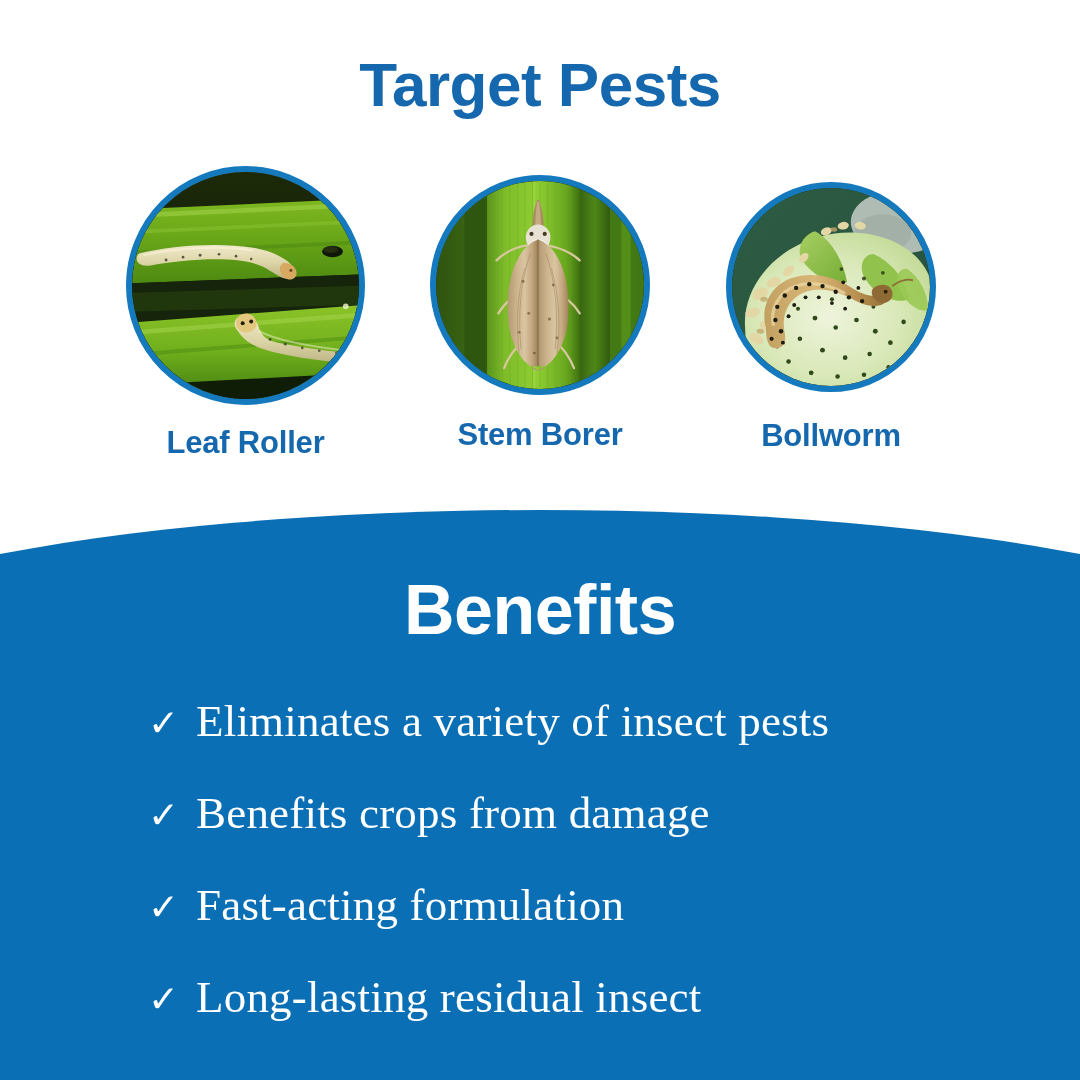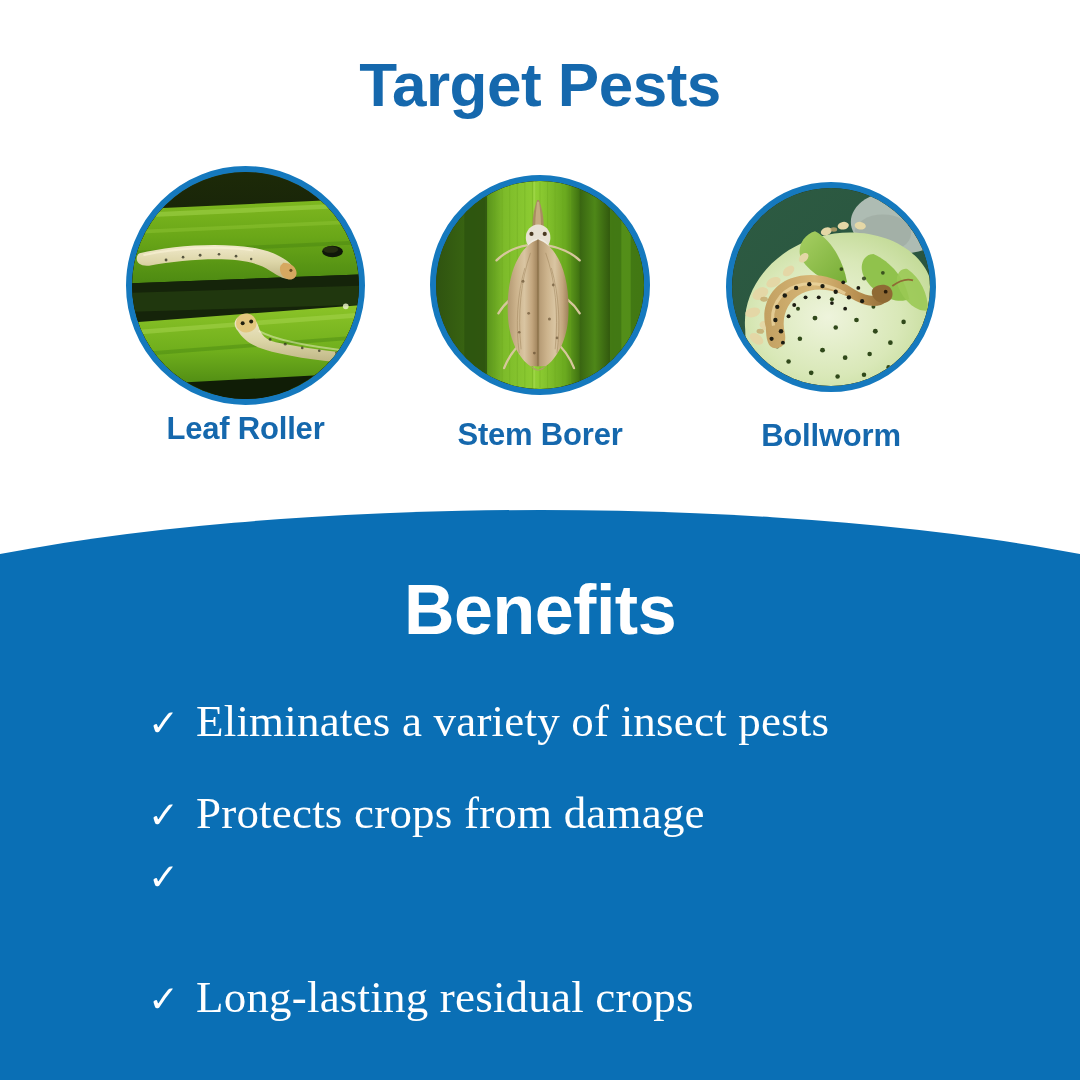--- a/index.html
+++ b/index.html
@@ -59,21 +59,21 @@
   }
   .pest-photo {
     position: absolute;
     inset: 0;
     border-radius: 50%;
     overflow: hidden;
   }
   .pest-photo svg { display: block; width: 100%; height: 100%; }
 
   .pest-label {
-    margin-top: 6px;
+    margin-top: 20px;
     font-size: 31px;
     font-weight: bold;
     color: #1568ad;
     letter-spacing: -0.2px;
     white-space: nowrap;
   }
 
   
   #pest-1 { left: 126px; top: 0px; width: 239px; }
   #pest-1 .pest-circle { width: 239px; height: 239px; }
@@ -464,26 +464,27 @@
     <div class="benefits-content">
       <div class="benefits-title">Benefits</div>
 
       <div class="benefit-list">
         <div class="benefit-item">
           <span class="benefit-check">✓</span>
           <span class="benefit-text">Eliminates a variety of insect pests</span>
         </div>
         <div class="benefit-item">
           <span class="benefit-check">✓</span>
-          <span class="benefit-text">Protects crops from damage</span>
+          <span class="benefit-text">Benefits crops from damage</span>
         </div>
         <div class="benefit-item">
           <span class="benefit-check">✓</span>
+          <span class="benefit-text">Fast-acting formulation</span>
         </div>
         <div class="benefit-item">
           <span class="benefit-check">✓</span>
-          <span class="benefit-text">Long-lasting residual crops</span>
+          <span class="benefit-text">Long-lasting residual insect</span>
         </div>
       </div>
     </div>
   </div>
 
 </div>
 
 </body></html>

